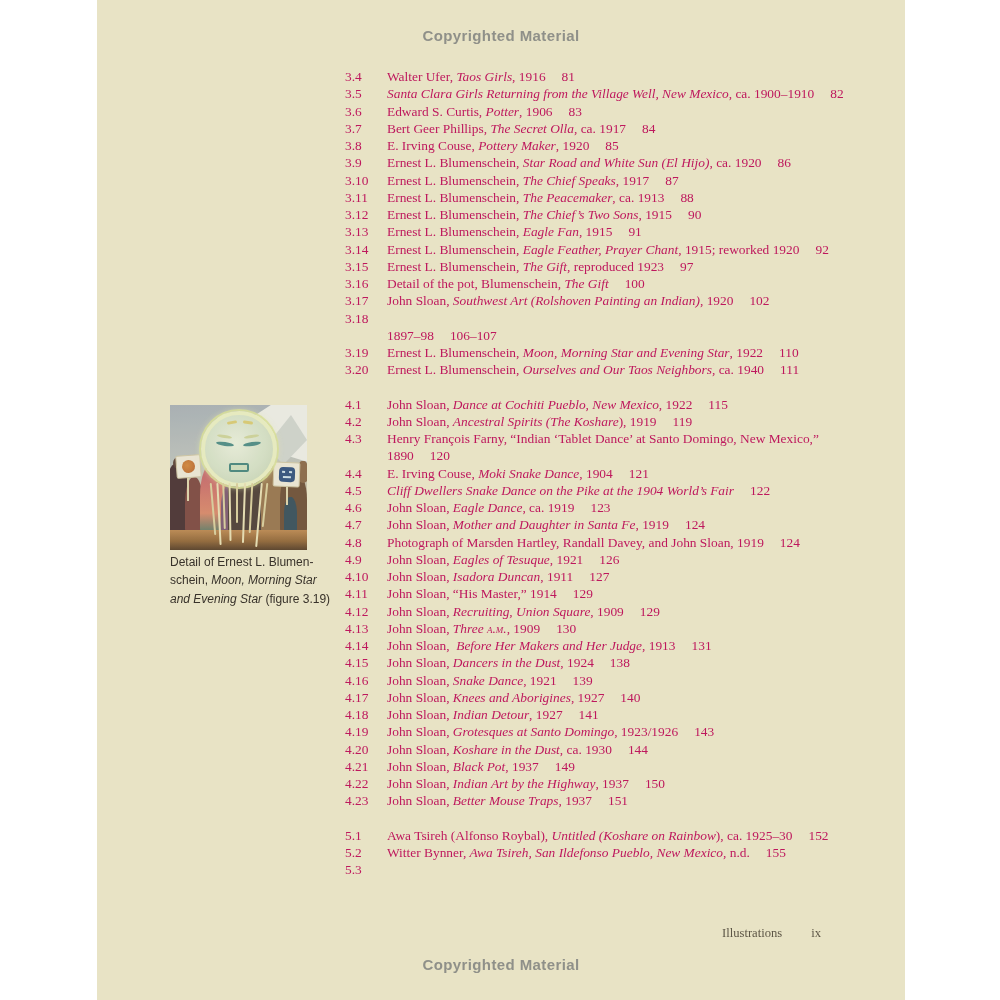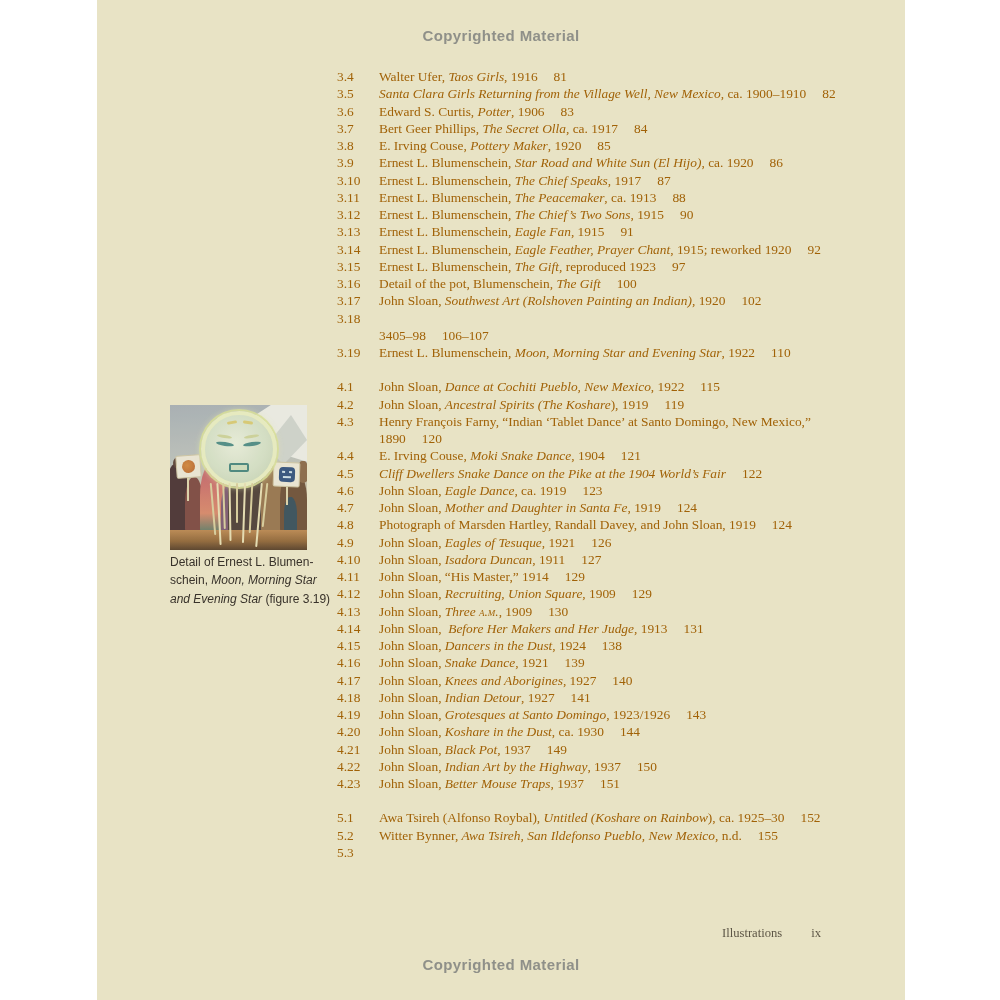--- a/index.html
+++ b/index.html
@@ -15,23 +15,23 @@
   .copyright {
     position:absolute; left:0; width:100%; text-align:center;
     font-family:"Liberation Sans", sans-serif; font-weight:bold;
     font-size:15px; color:#8f9089; letter-spacing:0.4px;
   }
   .copyright.top { top:27px; }
   .copyright.bottom { top:956px; }
 
   
   .toc {
-    position:absolute; left:240px; top:68px; width:540px;
+    position:absolute; left:248px; top:68px; width:540px;
     font-family:"Liberation Serif", "DejaVu Serif", serif;
-    font-size:13.4px; line-height:17.25px; color:#a16207;
+    font-size:13.4px; line-height:17.25px; color:#be185d;
   }
   .toc-section { margin-bottom:17px; }
   .toc-row { display:flex; }
   .toc-num { flex:none; width:31px; }
   .toc-text { white-space:pre-wrap;margin-left:11px; }
   .toc-page { margin-left:16px; }
   .it { font-style:italic; }
   .sc { font-variant:small-caps; }
 
   
@@ -174,25 +174,29 @@
           </div>
           <div class="toc-row">
             <span class="toc-num">3.17</span>
             <span class="toc-text"><span>John Sloan, </span><span class="it">Southwest Art (Rolshoven Painting an Indian)</span><span>, 1920</span><span class="toc-page">102</span></span>
           </div>
           <div class="toc-row">
             <span class="toc-num">3.18</span>
           </div>
           <div class="toc-row">
             <span class="toc-num"></span>
-            <span class="toc-text"><span>3405–98</span><span class="toc-page">106–107</span></span>
+            <span class="toc-text"><span>1897–98</span><span class="toc-page">106–107</span></span>
           </div>
           <div class="toc-row">
             <span class="toc-num">3.19</span>
             <span class="toc-text"><span>Ernest L. Blumenschein, </span><span class="it">Moon, Morning Star and Evening Star</span><span>, 1922</span><span class="toc-page">110</span></span>
+          </div>
+          <div class="toc-row">
+            <span class="toc-num">3.20</span>
+            <span class="toc-text"><span>Ernest L. Blumenschein, </span><span class="it">Ourselves and Our Taos Neighbors</span><span>, ca. 1940</span><span class="toc-page">111</span></span>
           </div>
         </div>
         <div class="toc-section">
           <div class="toc-row">
             <span class="toc-num">4.1</span>
             <span class="toc-text"><span>John Sloan, </span><span class="it">Dance at Cochiti Pueblo, New Mexico</span><span>, 1922</span><span class="toc-page">115</span></span>
           </div>
           <div class="toc-row">
             <span class="toc-num">4.2</span>
             <span class="toc-text"><span>John Sloan, </span><span class="it">Ancestral Spirits (The Koshare</span><span>), 1919</span><span class="toc-page">119</span></span>

